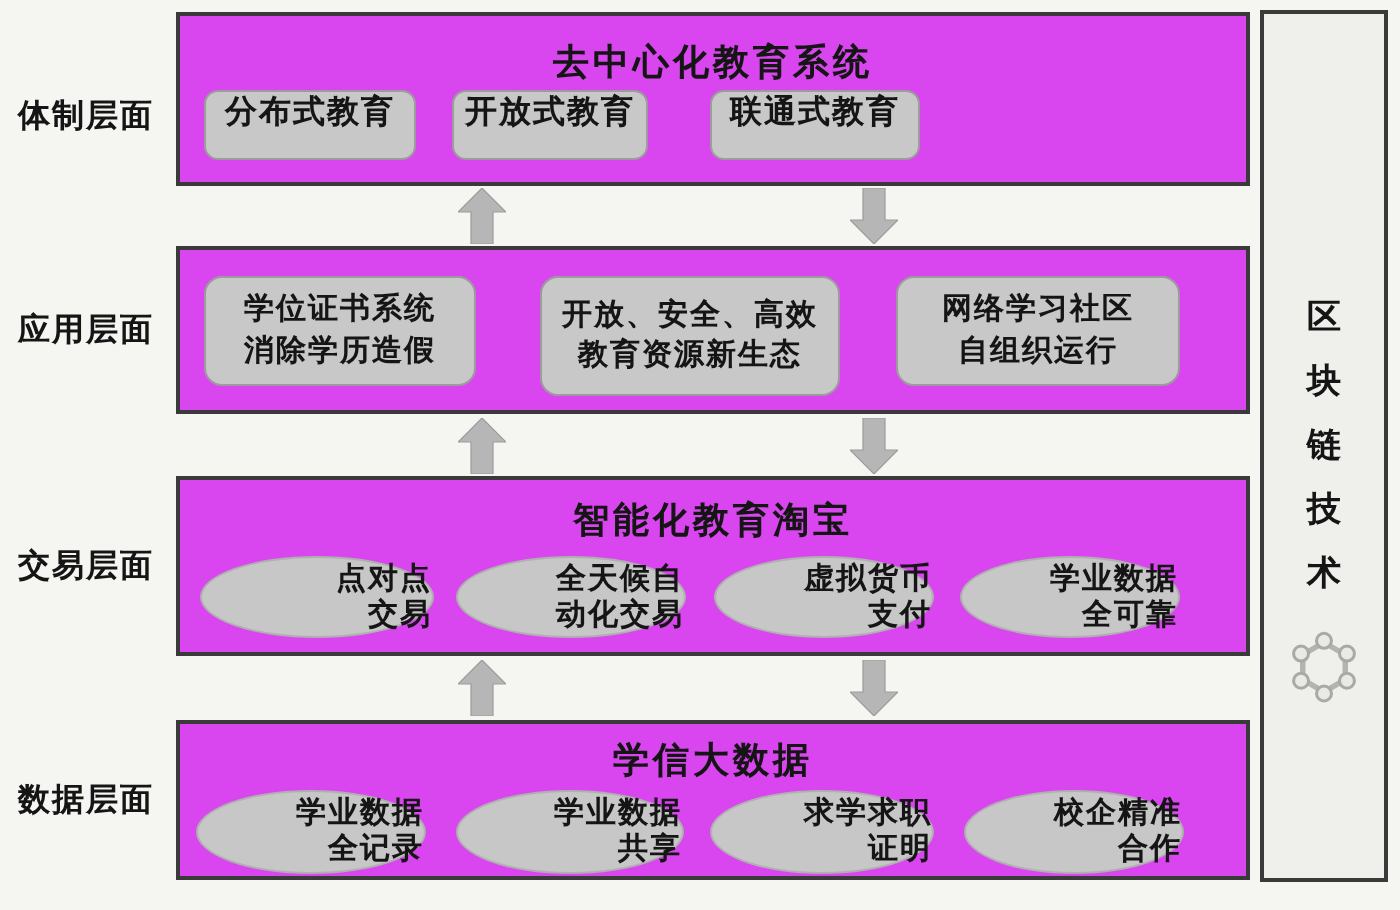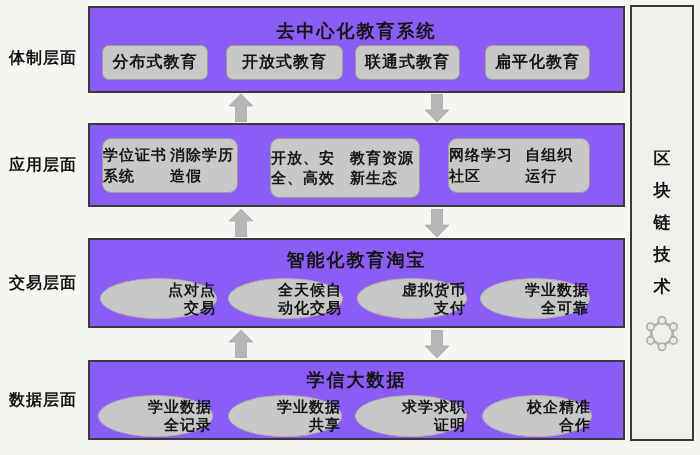--- a/index.html
+++ b/index.html
@@ -10,21 +10,21 @@
     background: #f5f5f2;
     font-family: "Liberation Sans", sans-serif;
     font-weight: bold;
     color: #151515;
     overflow: hidden;
   }
   .layer-box {
     position: absolute;
     left: 88px;
     width: 537px;
-    background: #8b5cf6;
+    background: #d946ef;
     border: 2px solid #3a3a3a;
     box-sizing: border-box;
   }
   .side-label {
     position: absolute;
     left: 0;
     width: 86px;
     text-align: center;
     font-size: 16px;
     letter-spacing: 1px;
@@ -37,33 +37,33 @@
     text-align: center;
     font-size: 18px;
     letter-spacing: 2px;
   }
   .rnode {
     position: absolute;
     background: #c8c8c8;
     border: 1px solid #9c9c9c;
     border-radius: 7px;
     display: flex;
-    align-items: center;
+    align-items: flex-start;
     justify-content: center;
     font-size: 16px;
     letter-spacing: 1px;
     box-sizing: border-box;
   }
   .bnode {
     position: absolute;
     background: #c8c8c8;
     border: 1px solid #9c9c9c;
     border-radius: 9px;
     display: flex;
-    flex-direction: row;
+    flex-direction: column;
     align-items: center;
     justify-content: center;
     font-size: 15px;
     line-height: 1.35;
     letter-spacing: 1px;
     box-sizing: border-box;
   }
   .enode {
     position: absolute;
     background: #c7c7c7;
@@ -117,28 +117,25 @@
   <div class="side-label" style="top:48px">体制层面</div>
   <div class="side-label" style="top:155px">应用层面</div>
   <div class="side-label" style="top:273px">交易层面</div>
   <div class="side-label" style="top:390px">数据层面</div>
 
   <div class="layer-box" style="top:6px;height:87px">
     <div class="layer-title" style="top:11px">去中心化教育系统</div>
     <div class="rnode" style="left:12px;top:37px;width:106px;height:35px">
         <span>分布式教育</span>
       </div>
-    <div class="rnode" style="left:136px;top:37px;width:117px;height:35px">
+    <div class="rnode" style="left:136px;top:37px;width:98px;height:35px">
         <span>开放式教育</span>
       </div>
     <div class="rnode" style="left:265px;top:37px;width:105px;height:35px">
         <span>联通式教育</span>
-      </div>
-    <div class="rnode" style="left:395px;top:37px;width:105px;height:35px">
-        <span>扁平化教育</span>
       </div>
   </div>
 
   <svg class="arrow" style="left:229px;top:94px" viewBox="0 0 24 28">
       <path d="M12 0 L24 12 L17.5 12 L17.5 28 L6.5 28 L6.5 12 L0 12 Z" fill="#b6b6b6" stroke="#9c9c9c" stroke-width="0.6"></path>
     </svg>
   <svg class="arrow" style="left:425px;top:94px" viewBox="0 0 24 28">
       <path d="M12 28 L0 16 L6.5 16 L6.5 0 L17.5 0 L17.5 16 L24 16 Z" fill="#b6b6b6" stroke="#9c9c9c" stroke-width="0.6"></path>
     </svg>
 

